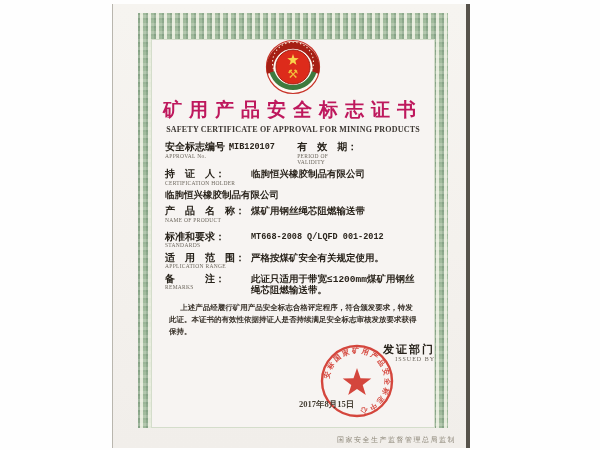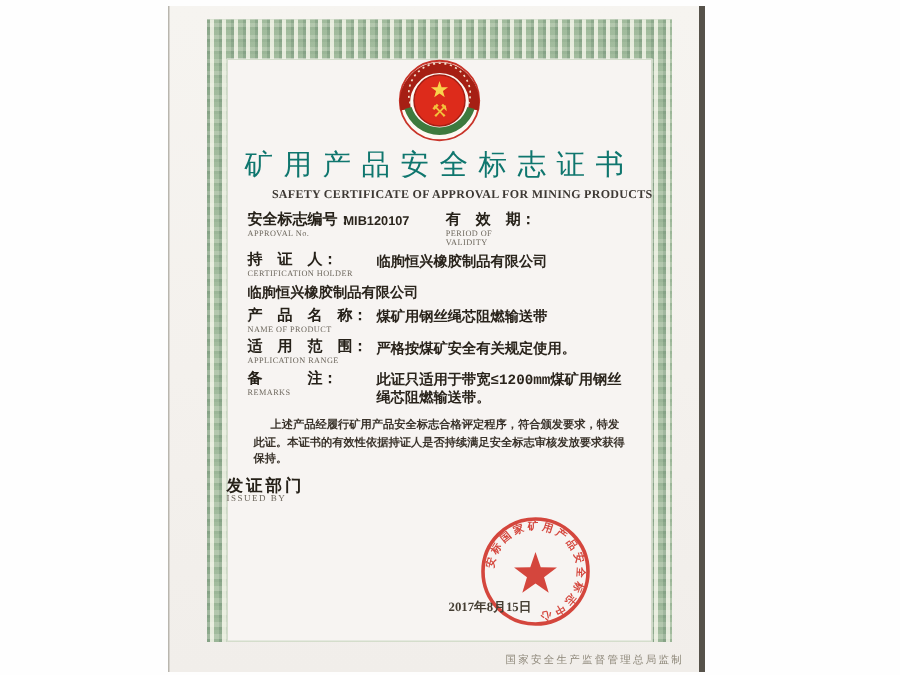--- a/index.html
+++ b/index.html
@@ -12,37 +12,37 @@
   
   .frame{position:absolute;left:26px;top:9px;right:18px;bottom:20px;
          background-color:#c2d2b8;
          background-image:
            repeating-linear-gradient(90deg,rgba(105,140,110,.50) 0 2px,rgba(236,240,226,.9) 2px 5px,rgba(148,178,146,.55) 5px 8px),
            repeating-linear-gradient(0deg,rgba(105,140,110,.35) 0 2px,rgba(236,240,226,.55) 2px 5px,rgba(148,178,146,.35) 5px 8px);
          padding:13px;box-sizing:border-box;}
   .inner{position:relative;width:100%;height:100%;background:#f7f4f2;
          box-shadow:0 0 0 1px #d4ddcb inset;}
   .emblem{display:block;margin:13px auto 2px auto;}
-  .title{text-align:center;font-size:19px;font-weight:normal;letter-spacing:7px;
-         color:#0f766e;white-space:nowrap;}
-  .subtitle{text-align:right;font-size:8px;font-weight:bold;letter-spacing:.2px;
+  .title{text-align:center;font-size:19px;font-weight:bold;letter-spacing:7px;
+         color:#be185d;white-space:nowrap;}
+  .subtitle{text-align:center;font-size:8px;font-weight:bold;letter-spacing:.2px;
             color:#3d3833;margin-top:2px;}
   .fields{margin:7px 12px 0 14px;}
   .row{display:flex;align-items:flex-start;margin-bottom:3.5px;}
   .row.gap{margin-top:8px;}
   .lb{flex:none;width:86px;}
   .lb2{flex:none;width:64px;}
   .cn{font-size:10px;font-weight:bold;color:#262119;line-height:1.15;white-space:nowrap;}
   .en{font-size:5.5px;color:#6d675d;letter-spacing:.3px;line-height:1.1;margin-top:0px;}
   .val{font-size:9.5px;font-weight:bold;color:#2a241c;line-height:1.2;padding-top:1px;font-family:Liberation Mono, monospace;}
-  .val.mono{font-family:Liberation Sans, sans-serif;font-size:8.5px;text-align:right;}
+  .val.mono{font-family:Liberation Mono, monospace;font-size:8.5px;text-align:right;}
   .pair{display:flex;}
   .statement{margin:6px 16px 0 18px;font-size:7.5px;font-weight:bold;line-height:1.55;
              color:#3a332b;text-indent:1.5em;}
-  .issued{text-align:left;margin-top:6px;}
+  .issued{text-align:right;margin-top:6px;}
   .issued .cn{font-size:11px;letter-spacing:2px;}
   .issued .en{font-size:6px;letter-spacing:1px;}
   .seal{position:absolute;left:166px;top:302px;opacity:.92;}
   .seal-date{position:absolute;left:148px;top:360px;width:124px;text-align:left;
              font-size:8.5px;font-weight:bold;color:#453e33;}
   .footer{position:absolute;right:10px;bottom:3px;font-size:7px;color:#8d8779;
           letter-spacing:1.5px;}
 </style>
 </head>
 <body>
@@ -99,20 +99,27 @@
 
           <div class="row">
             <div class="lb">
               <div class="cn">产　品　名　称：</div>
               <div class="en">NAME OF PRODUCT</div>
             </div>
             <div class="val">煤矿用钢丝绳芯阻燃输送带</div>
           </div>
 
 
+          <div class="row gap">
+            <div class="lb">
+              <div class="cn">标准和要求：</div>
+              <div class="en">STANDARDS</div>
+            </div>
+            <div class="val mono">MT668-2008 Q/LQFD 001-2012</div>
+          </div>
 
           <div class="row">
             <div class="lb">
               <div class="cn">适　用　范　围：</div>
               <div class="en">APPLICATION RANGE</div>
             </div>
             <div class="val">严格按煤矿安全有关规定使用。</div>
           </div>
 
           <div class="row">

